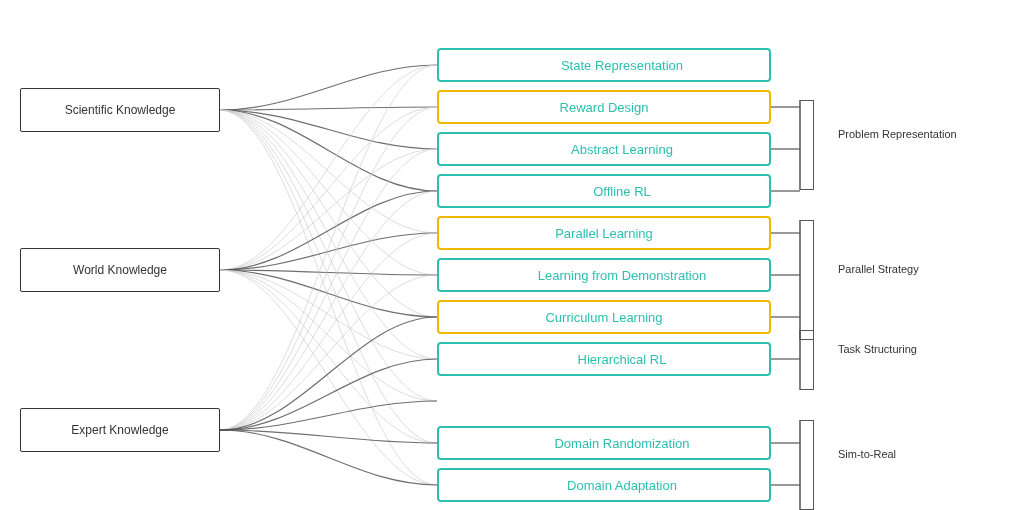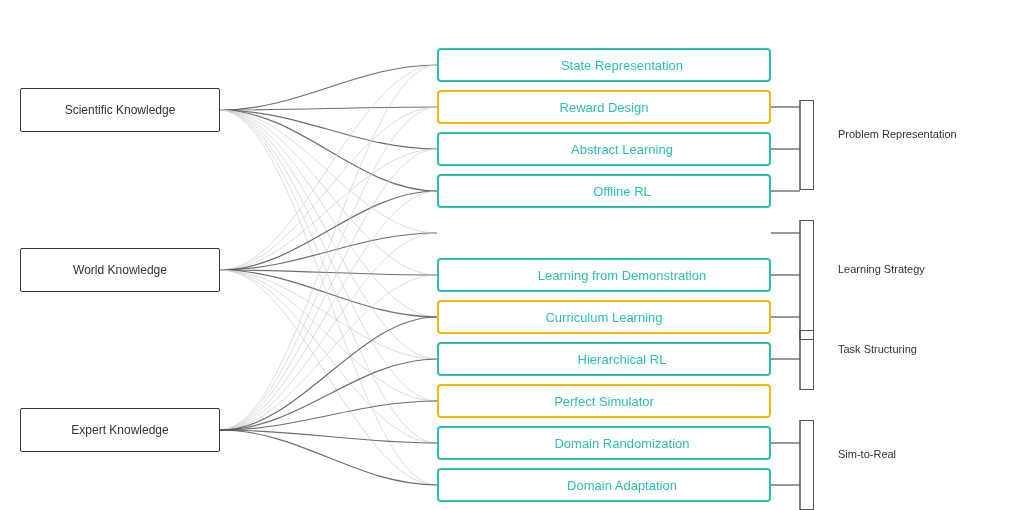--- a/index.html
+++ b/index.html
@@ -151,28 +151,28 @@
       <line x1="800" y1="420" x2="800" y2="510" stroke="#555" stroke-width="1.5"></line>
     </svg>
 
 <div class="source-box" style="top: 88px;">Scientific Knowledge</div>
     <div class="source-box" style="top: 248px; text-align: right;">World Knowledge</div>
     <div class="source-box" style="top: 408px;">Expert Knowledge</div>
     <div class="method-box teal" style="top: 48px;">State Representation</div>
     <div class="method-box gold" style="top: 90px;">Reward Design</div>
     <div class="method-box teal" style="top: 132px;">Abstract Learning</div>
     <div class="method-box teal" style="top: 174px;">Offline RL</div>
+    <div class="method-box gold" style="top: 216px;">Parallel Learning</div>
     <div class="method-box teal" style="top: 258px;">Learning from Demonstration</div>
     <div class="method-box gold" style="top: 300px;">Curriculum Learning</div>
     <div class="method-box teal" style="top: 342px;">Hierarchical RL</div>
-    <div class="method-box gold" style="top: 384px;">Perfect Simulator</div>
     <div class="method-box teal" style="top: 426px;">Domain Randomization</div>
     <div class="method-box teal" style="top: 468px;">Domain Adaptation</div>
     <div class="pipeline-bracket" style="top: 100px; height: 90px; width: 14px;"></div>
     <div class="pipeline-label" style="top: 127px; left: 838px;">Problem
 Representation</div>
     <div class="pipeline-bracket" style="top: 220px; height: 120px; width: 14px;"></div>
-    <div class="pipeline-label" style="top: 262px; left: 838px;">Learning Strategy</div>
+    <div class="pipeline-label" style="top: 262px; left: 838px;">Parallel Strategy</div>
     <div class="pipeline-bracket" style="top: 330px; height: 60px; width: 14px;"></div>
     <div class="pipeline-label" style="top: 342px; left: 838px;">Task Structuring</div>
     <div class="pipeline-bracket" style="top: 420px; height: 90px; width: 14px;"></div>
     <div class="pipeline-label" style="top: 447px; left: 838px;">Sim-to-Real</div>
   </div>
 
 </body></html>

